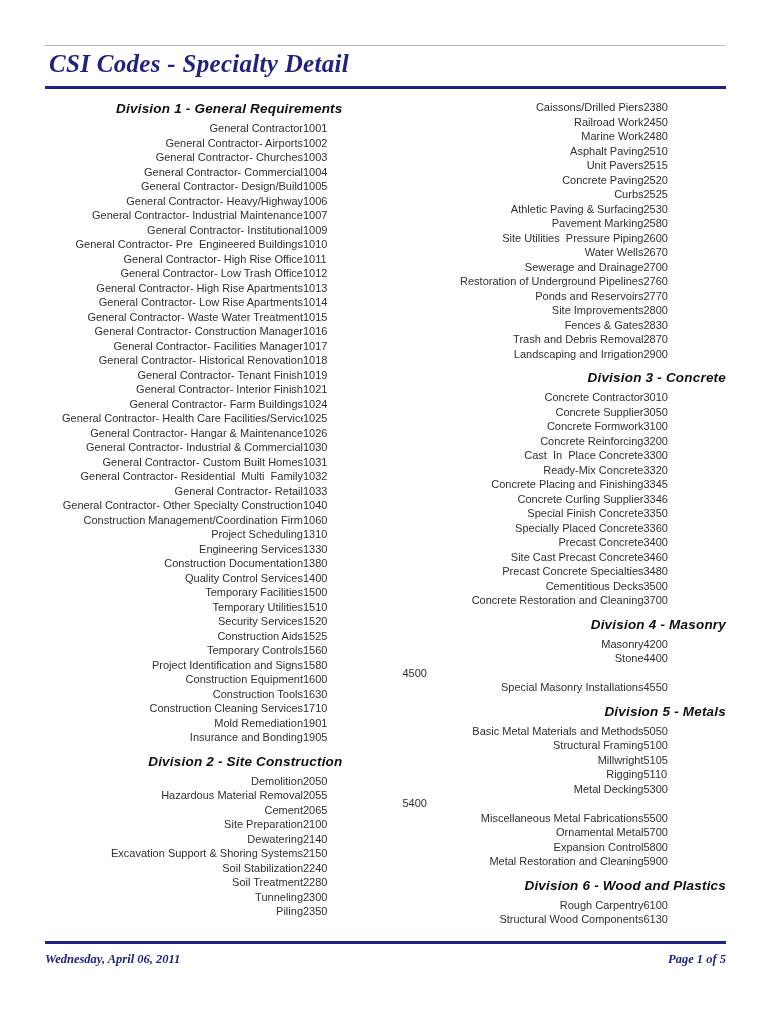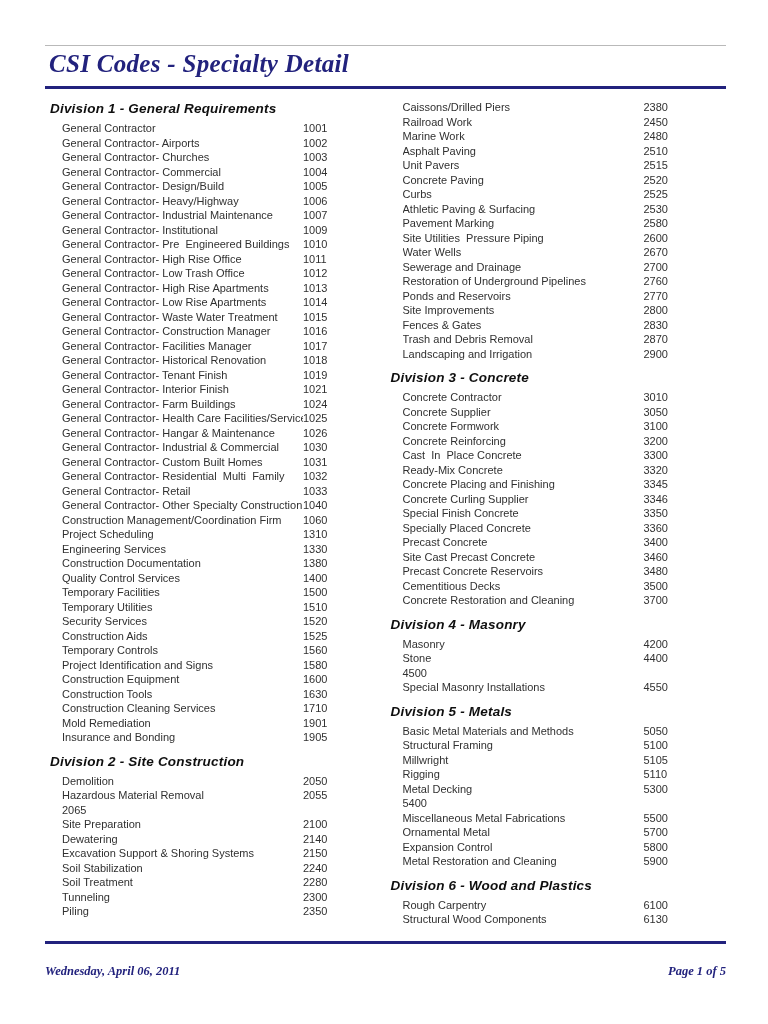--- a/index.html
+++ b/index.html
@@ -30,21 +30,21 @@
     font-style:italic; font-weight:bold;
     font-size:25px; line-height:30px;
     color:var(--accent);
     letter-spacing:0.3px;
   }
   
   .content{
     position:absolute; top:100px; left:45px; right:42px;
     display:flex;
   }
-  .col{ flex:1 1 50%; min-width:0; }
+  .col{ flex:1 1 50%; min-width:0;text-align:right; }
   .col[data-column="0"]{ padding-right:43px; }
   .col[data-column="1"]{ padding-left:0; }
   .section{ margin:0; }
   .division-heading{
     margin:8px 0 4px 0;
     padding-left:5px;
     font-size:13.5px; line-height:17px;
     font-weight:bold; font-style:italic;
     color:var(--heading-text);
     letter-spacing:0.2px;
@@ -63,21 +63,21 @@
     white-space:pre;
     overflow:hidden;
   }
   .item-code{
     white-space:nowrap;
   }
   
   .footer{
     position:absolute; top:941px; left:45px; right:42px;
     border-top:3px solid var(--accent);
-    padding-top:20px;
+    padding-top:8px;
     display:flex; justify-content:space-between;
     font-family:"Liberation Serif", serif;
     font-style:italic; font-weight:bold;
     font-size:12.5px; color:var(--accent);
   }
 </style>
 </head>
 <body>
 
 <div class="page">
@@ -267,20 +267,21 @@
           <h2 class="division-heading">Division 2 - Site Construction</h2>
           <div class="code-row">
             <span class="item-label">Demolition</span>
             <span class="item-code">2050</span>
           </div>
           <div class="code-row">
             <span class="item-label">Hazardous Material Removal</span>
             <span class="item-code">2055</span>
           </div>
           <div class="code-row">
+            <span class="item-label">Cement</span>
             <span class="item-code">2065</span>
           </div>
           <div class="code-row">
             <span class="item-label">Site Preparation</span>
             <span class="item-code">2100</span>
           </div>
           <div class="code-row">
             <span class="item-label">Dewatering</span>
             <span class="item-code">2140</span>
           </div>
@@ -425,21 +426,21 @@
           </div>
           <div class="code-row">
             <span class="item-label">Precast Concrete</span>
             <span class="item-code">3400</span>
           </div>
           <div class="code-row">
             <span class="item-label">Site Cast Precast Concrete</span>
             <span class="item-code">3460</span>
           </div>
           <div class="code-row">
-            <span class="item-label">Precast Concrete Reservoirs</span>
+            <span class="item-label">Precast Concrete Specialties</span>
             <span class="item-code">3480</span>
           </div>
           <div class="code-row">
             <span class="item-label">Cementitious Decks</span>
             <span class="item-code">3500</span>
           </div>
           <div class="code-row">
             <span class="item-label">Concrete Restoration and Cleaning</span>
             <span class="item-code">3700</span>
           </div>

